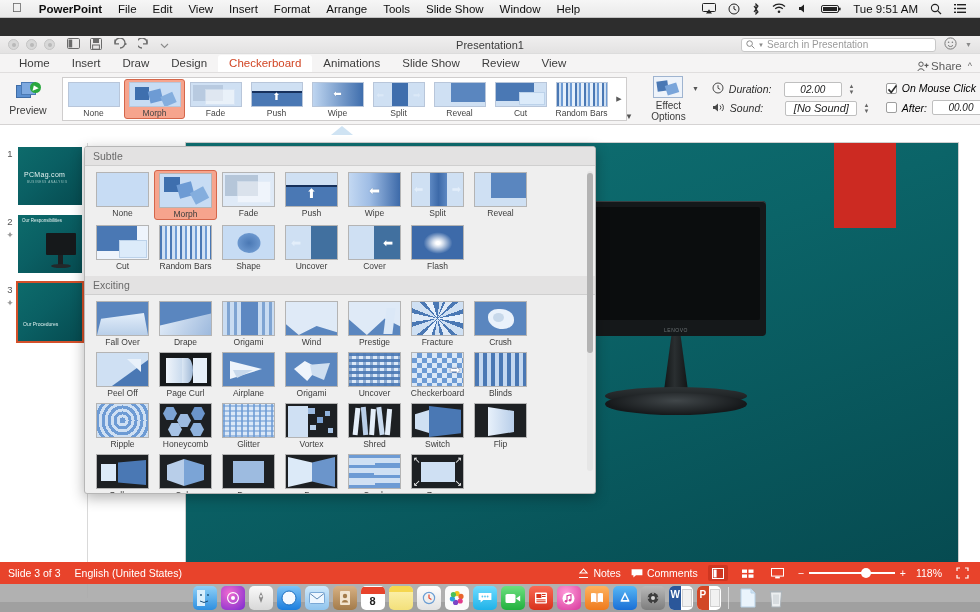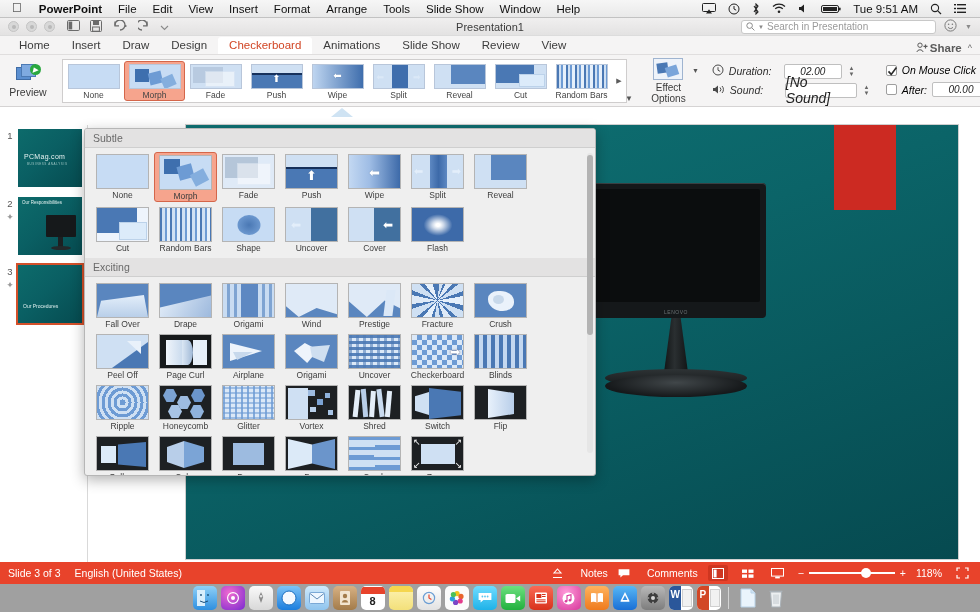--- a/index.html
+++ b/index.html
@@ -20,21 +20,21 @@
     display:flex; align-items:center; padding:0 8px; gap:0;
     font-size:11.5px; color:#0f0f0f;
   }
   .menubar .apple{ font-size:13px; padding:0 9px 2px 4px; line-height:1;}
   .menubar .mi{ padding:0 8px; white-space:nowrap; }
   .menubar .mi.bold{ font-weight:bold; }
   .menubar .right{ margin-left:auto; display:flex; align-items:center; gap:0; }
   .menubar .right .mi{ padding:0 6px; display:flex; align-items:center;}
 
   
-  .win{ position:absolute; top:18px; left:0; width:980px; height:566px; background:#fff; }
+  .win{ position:absolute; top:36px; left:0; width:980px; height:566px; background:#fff; }
 
   
   .titlebar{
     position:relative; height:18px; background:linear-gradient(#f0efef,#e3e2e2);
     border-bottom:1px solid #dcdcdc;
     display:flex; align-items:center; padding:0 8px;
   }
   .traffic{ display:flex; gap:7px; align-items:center;}
   .dot{ width:11px; height:11px; border-radius:50%; background:#d8d8d8; border:1px solid #c4c4c4;}
   .dot .inner{display:block;width:4px;height:4px;margin:3px auto 0;border-radius:50%;background:#b9b9b9;}
@@ -53,21 +53,21 @@
   .acct{ color:#7a7a7a; font-size:11px; }
 
   
   .ribbontabs{
     height:19px; background:#f5f4f4; display:flex; align-items:flex-end;
     padding-left:8px; border-bottom:1px solid #e0dede; position:relative;
   }
   .rtab{ padding:2px 11px 3px; font-size:11.5px; color:#3c3c3c; white-space:nowrap;}
   .rtab.active{ color:#d14524; background:#fff; border-radius:3px 3px 0 0; }
   .ribbonright{ margin-left:auto; display:flex; align-items:center; gap:6px; padding-right:8px; color:#5b5b5b;}
-  .share{ display:flex; align-items:flex-start; gap:1px; font-size:11.5px;font-weight:bold;}
+  .share{ display:flex; align-items:flex-end; gap:1px; font-size:11.5px;}
 
   
   .ribbon{
     height:52px; background:#f5f4f4; border-bottom:1px solid #d5d3d3;
     display:flex; align-items:stretch; position:relative;
   }
   .rgrp{ display:flex; align-items:center; padding:0 6px; }
   .rsep{ width:1px; background:#dedcdc; margin:6px 0; }
   .preview-btn{ width:44px; text-align:center; color:#3b3b3b; font-size:10.5px;}
   .preview-ic{
@@ -94,21 +94,21 @@
 
   .timing{ display:flex; flex-direction:column; justify-content:center; gap:4px; padding:0 7px; font-size:10.5px; color:#2e2e2e;}
   .trow{ display:flex; align-items:center; gap:5px;font-style:italic; }
   .trow .lab{ width:50px; }
   .spin{
     width:58px;height:15px;border:1px solid #bfbfbf;background:#fff;border-radius:2px;
     display:flex;align-items:center;justify-content:center;font-size:10px;color:#222;
   }
   .spinarr{ width:9px; display:flex;flex-direction:column; font-size:6px; color:#666; line-height:6px; align-items:center;}
   .sel2{ width:72px;height:15px;border:1px solid #bfbfbf;background:#fff;border-radius:2px;
-    display:flex;align-items:center;padding-left:0;font-size:14px;color:#222;}
+    display:flex;align-items:center;padding-left:8px;font-size:11px;color:#222;}
   .adv{ display:flex; flex-direction:column; justify-content:center; gap:6px; padding:0 8px; font-size:10.5px;}
   .chk{ width:11px;height:11px;border:1px solid #9e9e9e;border-radius:2px;background:#fff;display:inline-block;}
 
   
   .workspace{ position:absolute; top:107px; left:0; width:980px; height:455px; background:#fff; display:flex;}
   .thumbpane{ width:88px; background:#fff; border-right:1px solid #d9d9d9; position:relative; padding-top:4px;}
   .thumbrow{ display:flex; align-items:flex-start; margin-bottom:10px; padding-left:2px;}
   .thumbmeta{ width:16px; text-align:center; color:#555; font-size:9.5px; padding-top:1px;}
   .thumbmeta .star{ display:block; color:#9a9a9a; font-size:9px; margin-top:3px;}
   .thumb{ width:64px; height:58px; position:relative; overflow:hidden;
@@ -163,21 +163,21 @@
   .dd-scroll .thumbb{ position:absolute; top:2px; left:0; width:6px; height:180px; background:#b3b3b3; border-radius:3px;}
   .arrow{position:absolute;top:50%;left:50%;transform:translate(-50%,-50%);color:#fff;font-size:13px;line-height:1;
     text-shadow:0 0 1px #4a6e9e;}
 
   
   .statusbar{
     position:absolute; top:562px; left:0; width:980px; height:22px; background:#e8432b;
     display:flex; align-items:center; color:#fff; font-size:10.5px; padding:0 8px; gap:14px;
   }
   .statusbar .right{ margin-left:auto; display:flex; align-items:center; gap:10px;}
-  .sbtn{ display:flex; align-items:center; gap:17px; }
+  .sbtn{ display:flex; align-items:center; gap:4px; }
   .viewbtn{ width:20px;height:16px;display:flex;align-items:center;justify-content:center;border-radius:2px;}
   .viewbtn.on{ background:#cf3620;}
   .zoomslider{ display:flex; align-items:center; gap:5px;}
   .ztrack{ width:86px;height:2px;background:#fff;position:relative;}
   .zknob{ position:absolute; left:52px; top:-4px; width:10px;height:10px;border-radius:50%;background:#fff;}
 
   
   .dock{
     position:absolute; top:584px; left:0; width:980px; height:28px;
     background:rgba(170,170,170,.92); display:flex; align-items:center;

